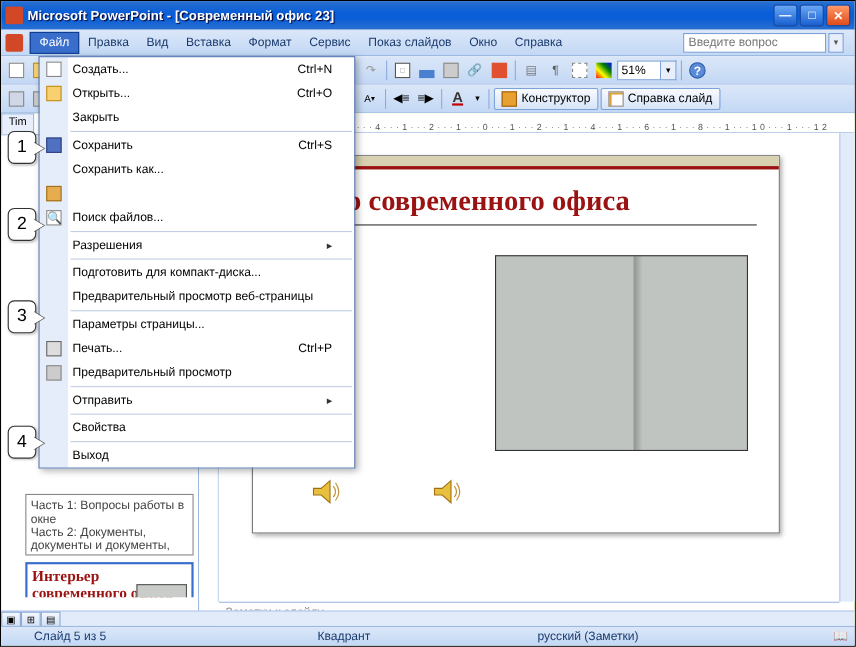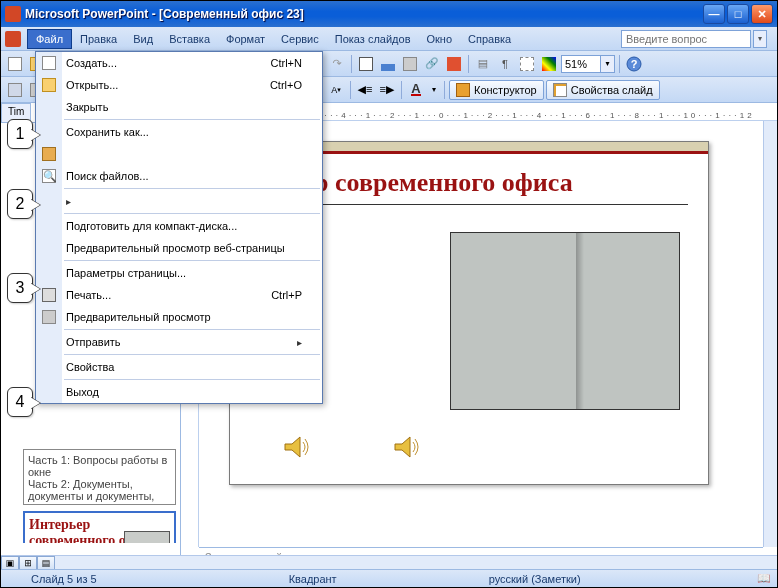--- a/index.html
+++ b/index.html
@@ -263,21 +263,21 @@
   <div class="tb-btn" style="width:12px">
       <span style="font-size:8px">▾</span>
     </div>
   <div class="tb-sep"></div>
   <div class="big-btn">
     <span class="tb-icon" style="background:#e8a030;border:1px solid #a06010"></span>
     <span>Конструктор</span>
   </div>
   <div class="big-btn">
     <span class="tb-icon" style="background:#fff;border:1px solid #888;box-shadow:inset 2px 2px 0 #e0a030"></span>
-    <span>Свойства слайд</span>
+    <span>Справка слайд</span>
   </div>
 </div>
 
 <div class="workspace">
   <div class="outline-pane">
     <div class="tabs">
       <div class="tab">Tim</div>
     </div>
     <div style="overflow:hidden;height:420px;">
       <div style="height:320px"></div>
@@ -352,35 +352,43 @@
         <span class="tb-icon ico-open"></span>
       </span>
       <span class="dd-label">Открыть...</span>
       <span class="dd-short" style="text-align:right">Ctrl+O</span>
     </div>
   <div class="dd-row">
       <span class="dd-label">Закрыть</span>
     </div>
   <div class="dd-sep"></div>
   <div class="dd-row">
+      <span class="dd-ico">
+        <span class="tb-icon ico-save"></span>
+      </span>
+      <span class="dd-label">Сохранить</span>
+      <span class="dd-short" style="text-align:right">Ctrl+S</span>
+    </div>
+  <div class="dd-row">
       <span class="dd-label">Сохранить как...</span>
     </div>
   <div class="dd-row">
       <span class="dd-ico">
         <span class="tb-icon" style="background:#e8ac50;border:1px solid #a07020"></span>
       </span>
     </div>
   <div class="dd-row">
       <span class="dd-ico">
         <span class="tb-icon" style="background:#fff;border:1px solid #888">🔍</span>
       </span>
       <span class="dd-label">Поиск файлов...</span>
     </div>
   <div class="dd-sep"></div>
   <div class="dd-row">
+      <span class="dd-label dd-short">Разрешения</span>
       <span class="dd-arrow">▸</span>
     </div>
   <div class="dd-sep"></div>
   <div class="dd-row">
       <span class="dd-label">Подготовить для компакт-диска...</span>
     </div>
   <div class="dd-row">
       <span class="dd-label">Предварительный просмотр веб-страницы</span>
     </div>
   <div class="dd-sep"></div>

